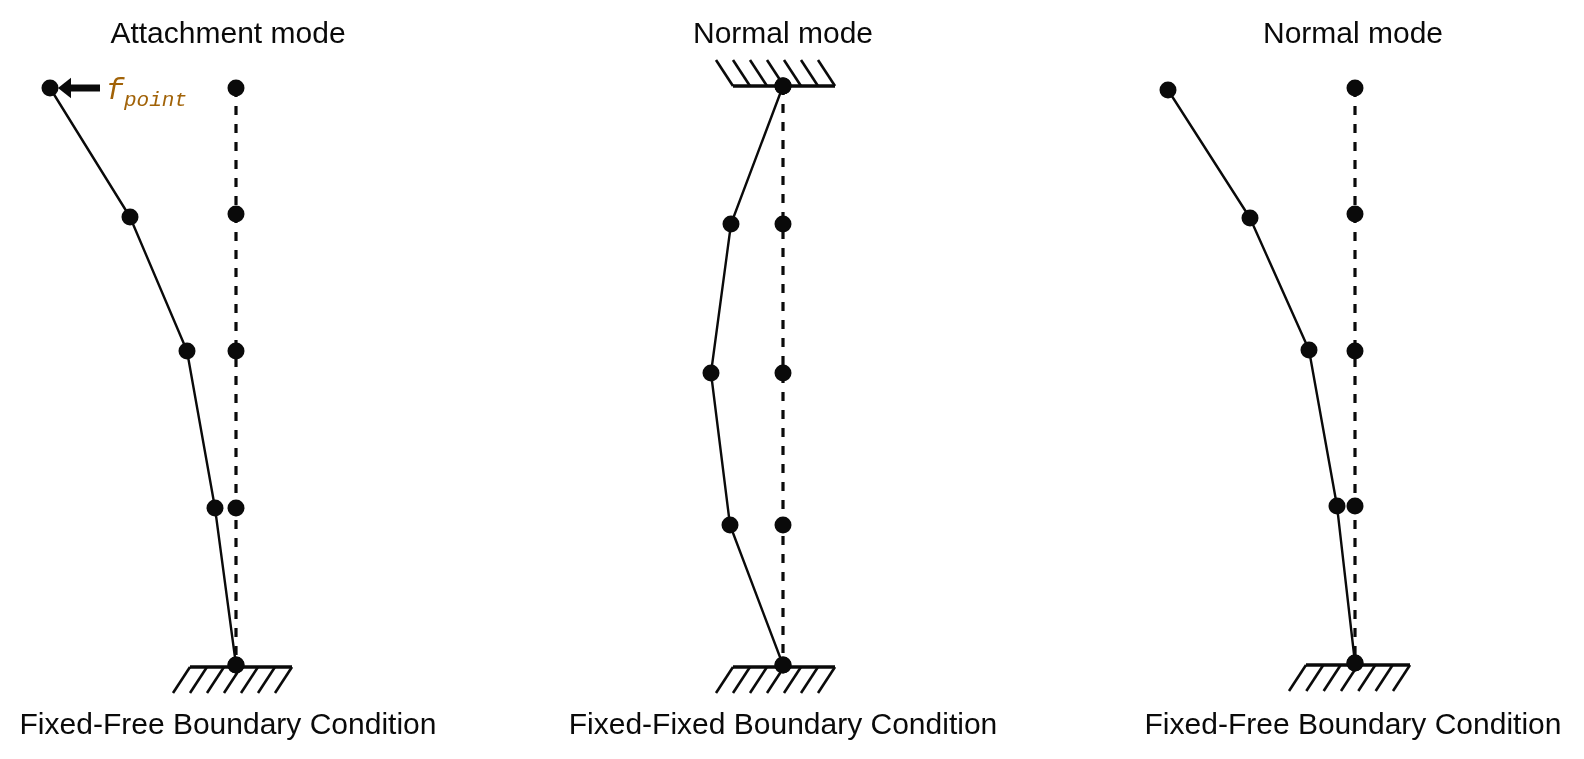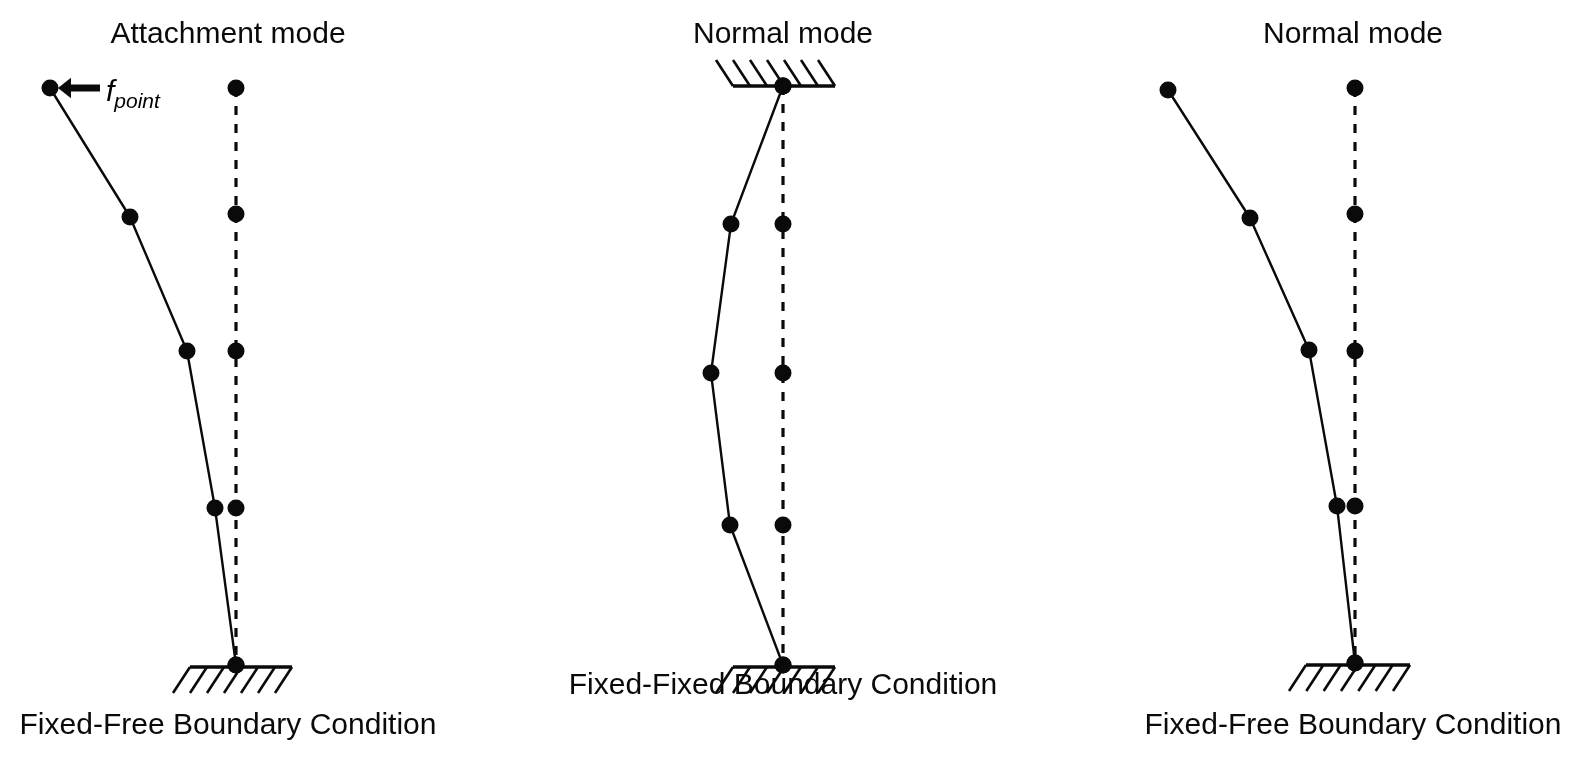--- a/index.html
+++ b/index.html
@@ -29,22 +29,22 @@
     text-align: center;
     font-size: 30px;
     color: #0a0a0a;
     font-family: "Liberation Sans", sans-serif;
     white-space: nowrap;
     line-height: 1;
   }
   .force-label {
     position: absolute;
     font-size: 30px;
-    color: #000000;
-    font-family: Liberation Sans, sans-serif;
+    color: #a16207;
+    font-family: Liberation Mono, monospace;
     font-style: italic;
     white-space: nowrap;
     line-height: 1;
   }
   .force-label .sub {
     font-size: 21px;
     vertical-align: sub;
     font-style: italic;
   }
   svg.diagram {
@@ -149,18 +149,18 @@
         </g>
         <circle cx="1355" cy="663" r="8.5" fill="#0a0a0a"></circle>
       </g>
     </svg>
 
   <div id="text-layer">
       <div class="force-label" style="left: 106px; top: 76px;"><span>f</span><span class="sub">point</span></div>
       <div class="panel-title" style="left: -72px; top: 18px; width: 600px;">Attachment mode</div>
       <div class="panel-caption" style="left: -72px; top: 709px; width: 600px;">Fixed-Free Boundary Condition</div>
       <div class="panel-title" style="left: 483px; top: 18px; width: 600px;">Normal mode</div>
-      <div class="panel-caption" style="left: 483px; top: 669px; width: 600px;">Fixed-Fixed Boundary Condition</div>
+      <div class="panel-caption" style="left: 483px; top: 709px; width: 600px;">Fixed-Fixed Boundary Condition</div>
       <div class="panel-title" style="left: 1053px; top: 18px; width: 600px;">Normal mode</div>
       <div class="panel-caption" style="left: 1053px; top: 709px; width: 600px;">Fixed-Free Boundary Condition</div>
     </div>
 
 </div>
 
 </body></html>

